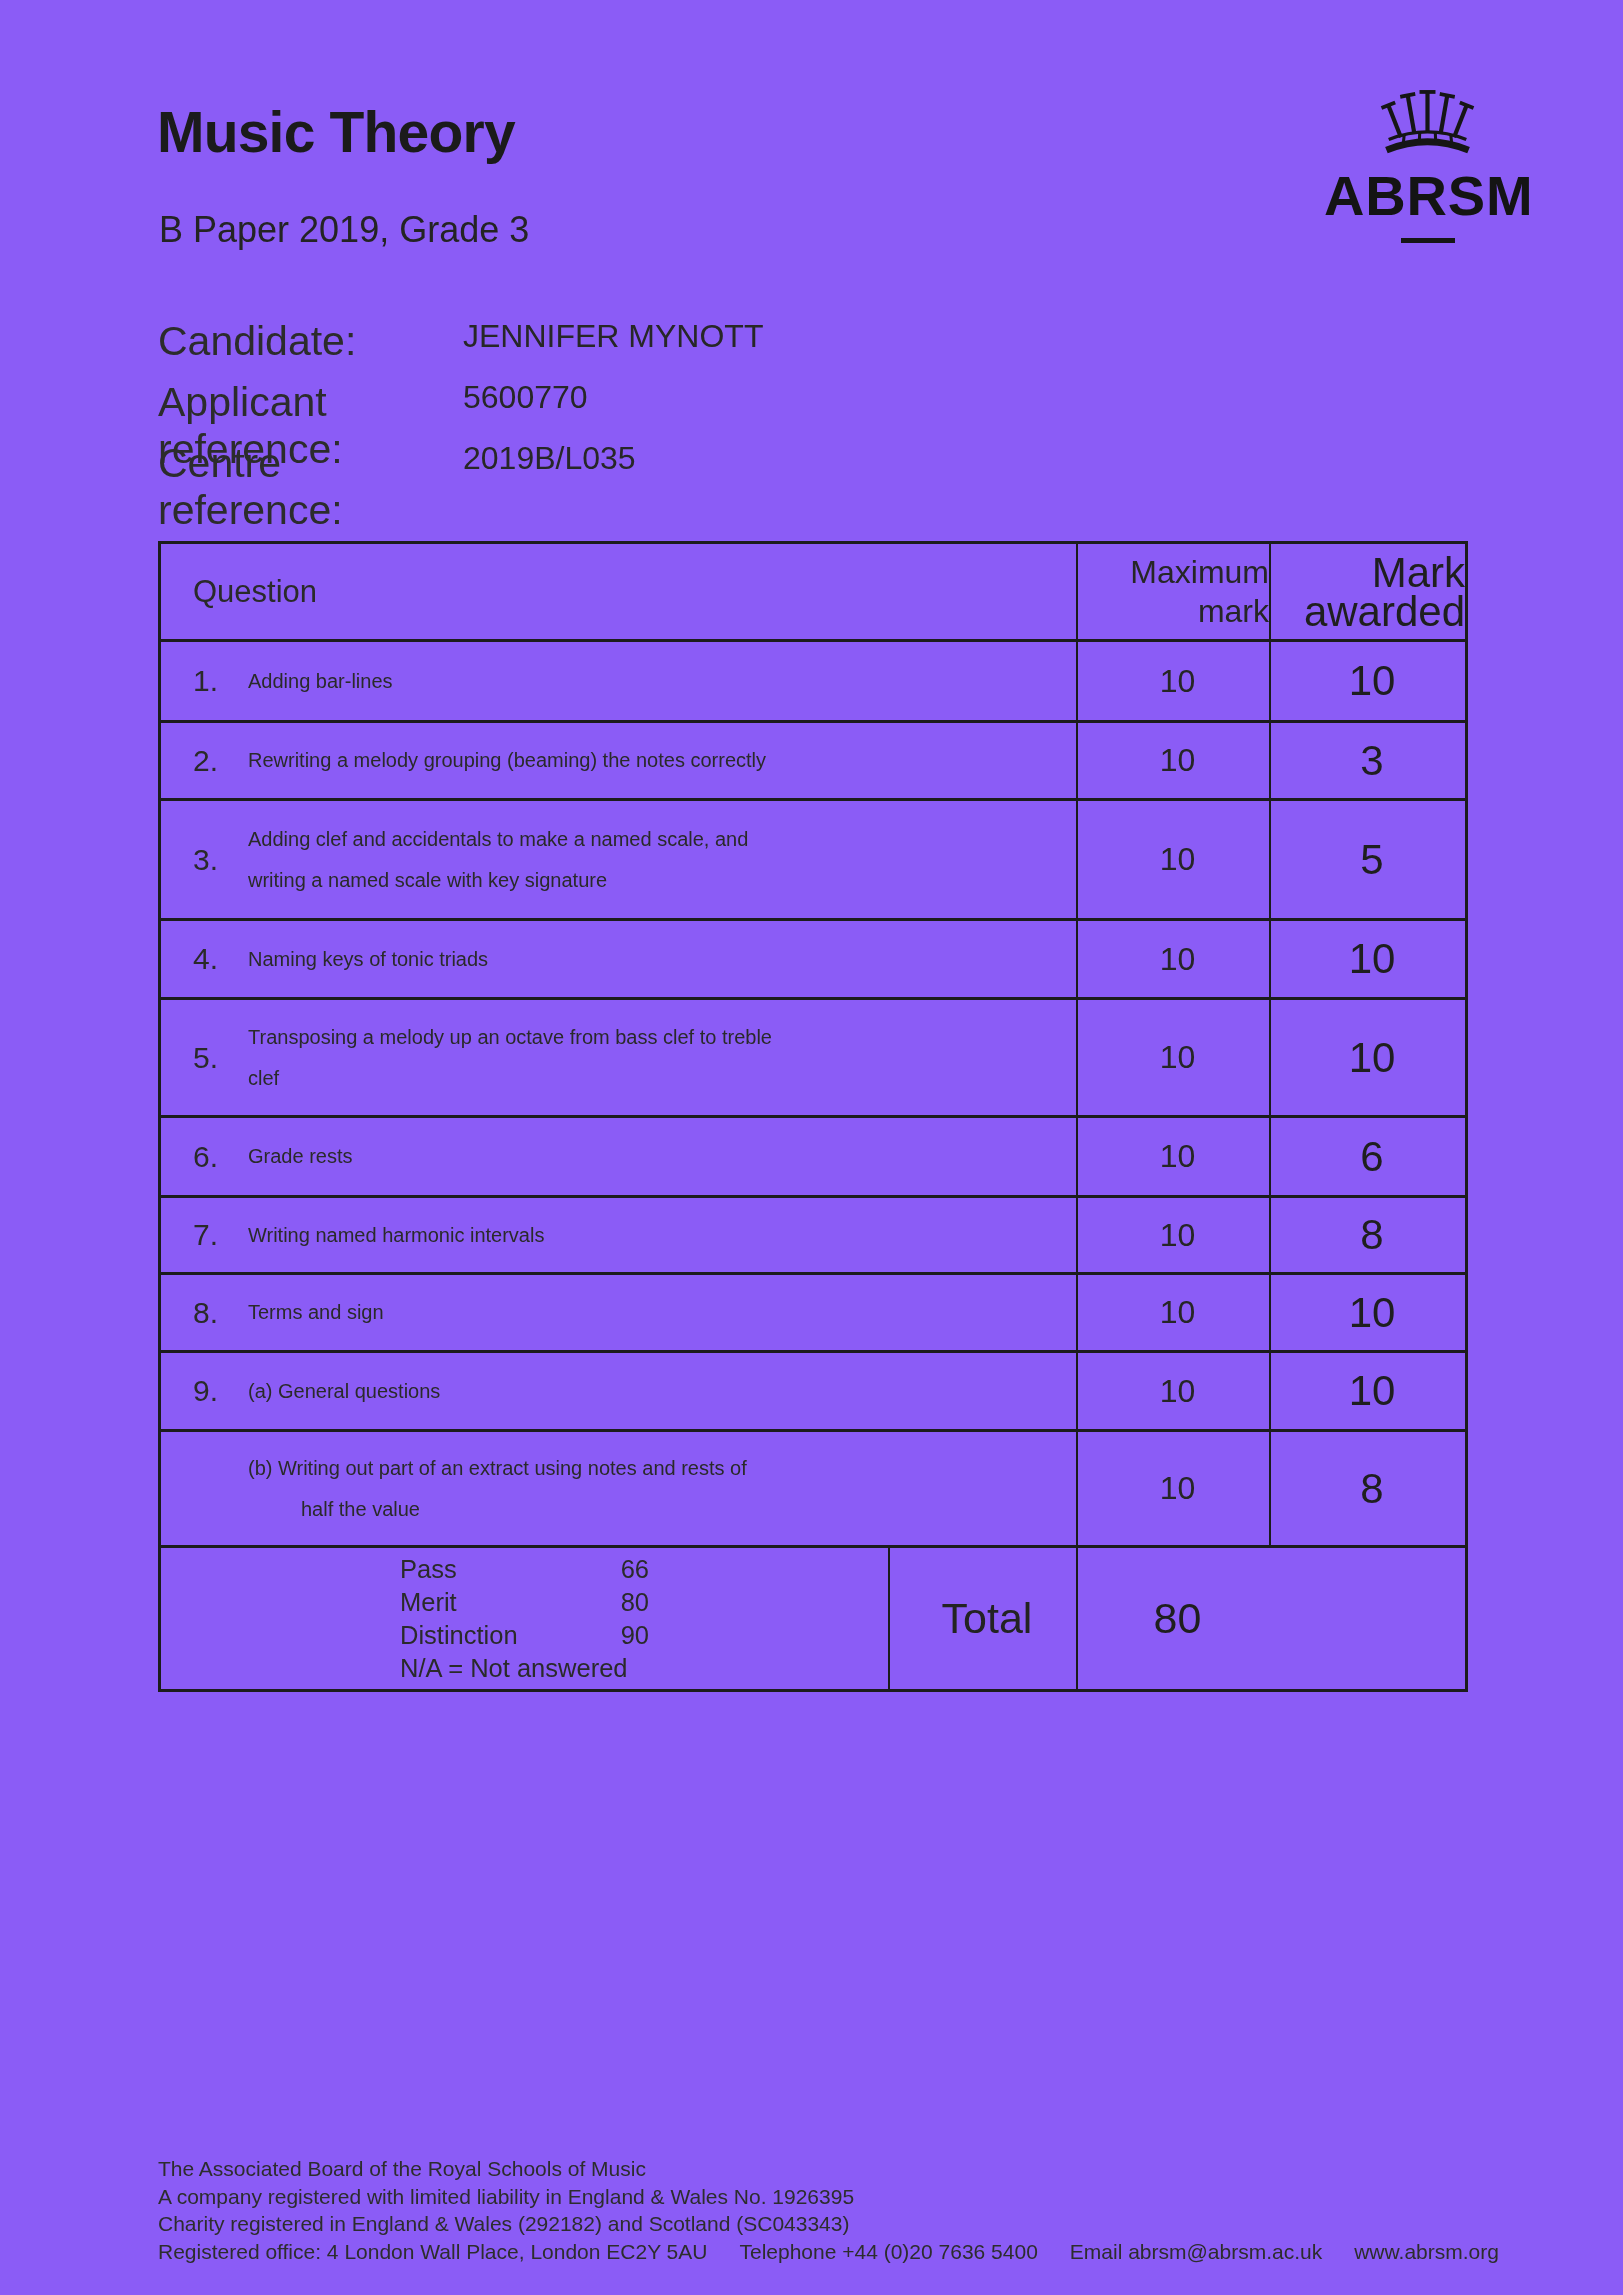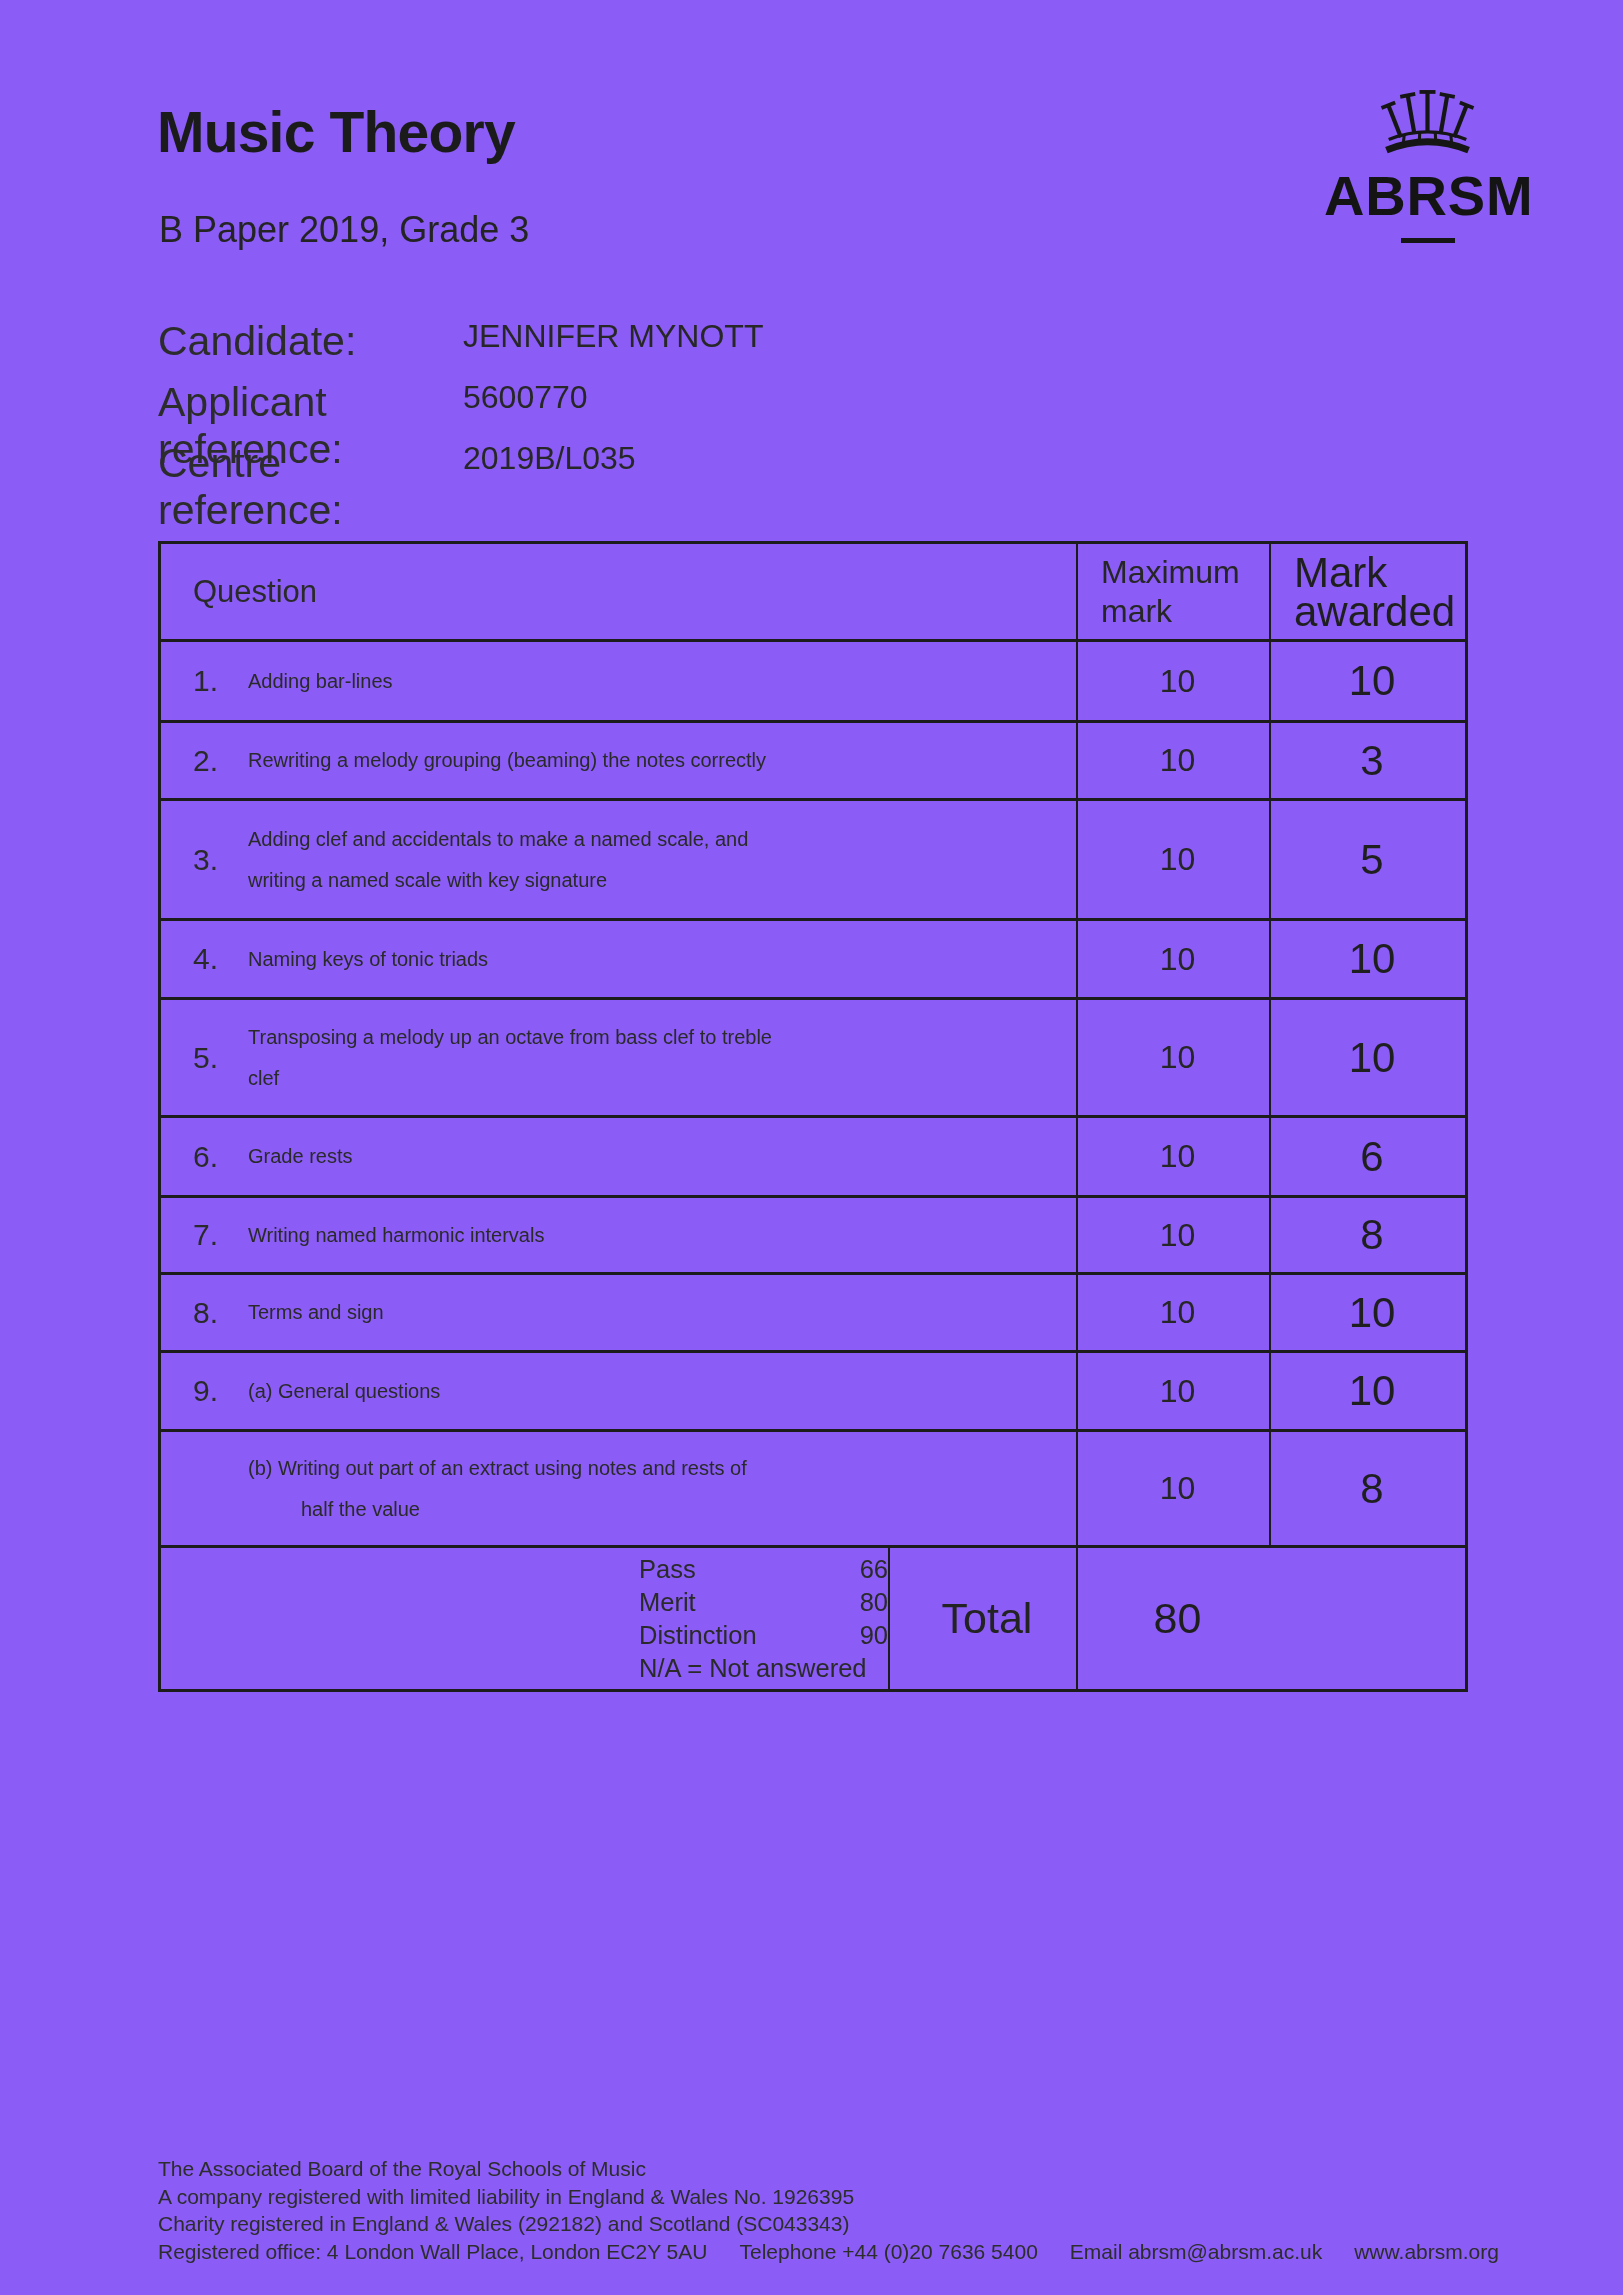--- a/index.html
+++ b/index.html
@@ -47,25 +47,25 @@
   .r6{height:80px}.r7{height:77px}.r8{height:78px}.r9{height:79px}.r10{height:116px}
   .r-total{height:144px;grid-template-columns:727px 188px 193px 196px;}
   .cell{box-sizing:border-box;display:flex;align-items:center;}
   .cm,.ca,.ct{border-left:2.3px solid #1c1c1c;justify-content:center;padding-left:8px;}
   .cq{padding-left:32px;padding-right:15.5px;}
   .qnum{flex:none;width:55px;font-size:30px;color:#2a2a2a;}
   .qtext{flex:1;font-size:20px;line-height:41px;color:#2a2a2a;}
   .l2{display:block;}
   .l2.indent{margin-left:53px;}
   .head-q{font-size:31px;color:#2a2a2a;}
-  .head-m{font-size:31px;line-height:39px;justify-content:flex-start;padding-left:23px;color:#2a2a2a;}
+  .head-m{font-size:31px;line-height:39px;justify-content:flex-start;padding-left:23px;color:#2a2a2a;text-align:right;}
   .cm{font-size:32px;color:#262626;}
   .ca{font-size:42px;color:#1f1f1f;}
   
-  .cgrades{justify-content:flex-end;}
+  .cgrades{justify-content:center;}
   .grades-box{width:249px;font-size:25.5px;line-height:33px;color:#2a2a2a;}
   .grade-row{display:flex;justify-content:space-between;}
   .na-note{white-space:nowrap;}
   .ct{font-size:43px;color:#232323;}
   .total-max{font-size:32px;}
   .total-awarded{font-size:43px;}
   
   .footer{position:absolute;left:158px;top:2155px;font-size:21px;line-height:27.5px;color:#2d2d2d;}
   .f-last{display:flex;}
   .f-seg{margin-right:32px;white-space:nowrap;}

